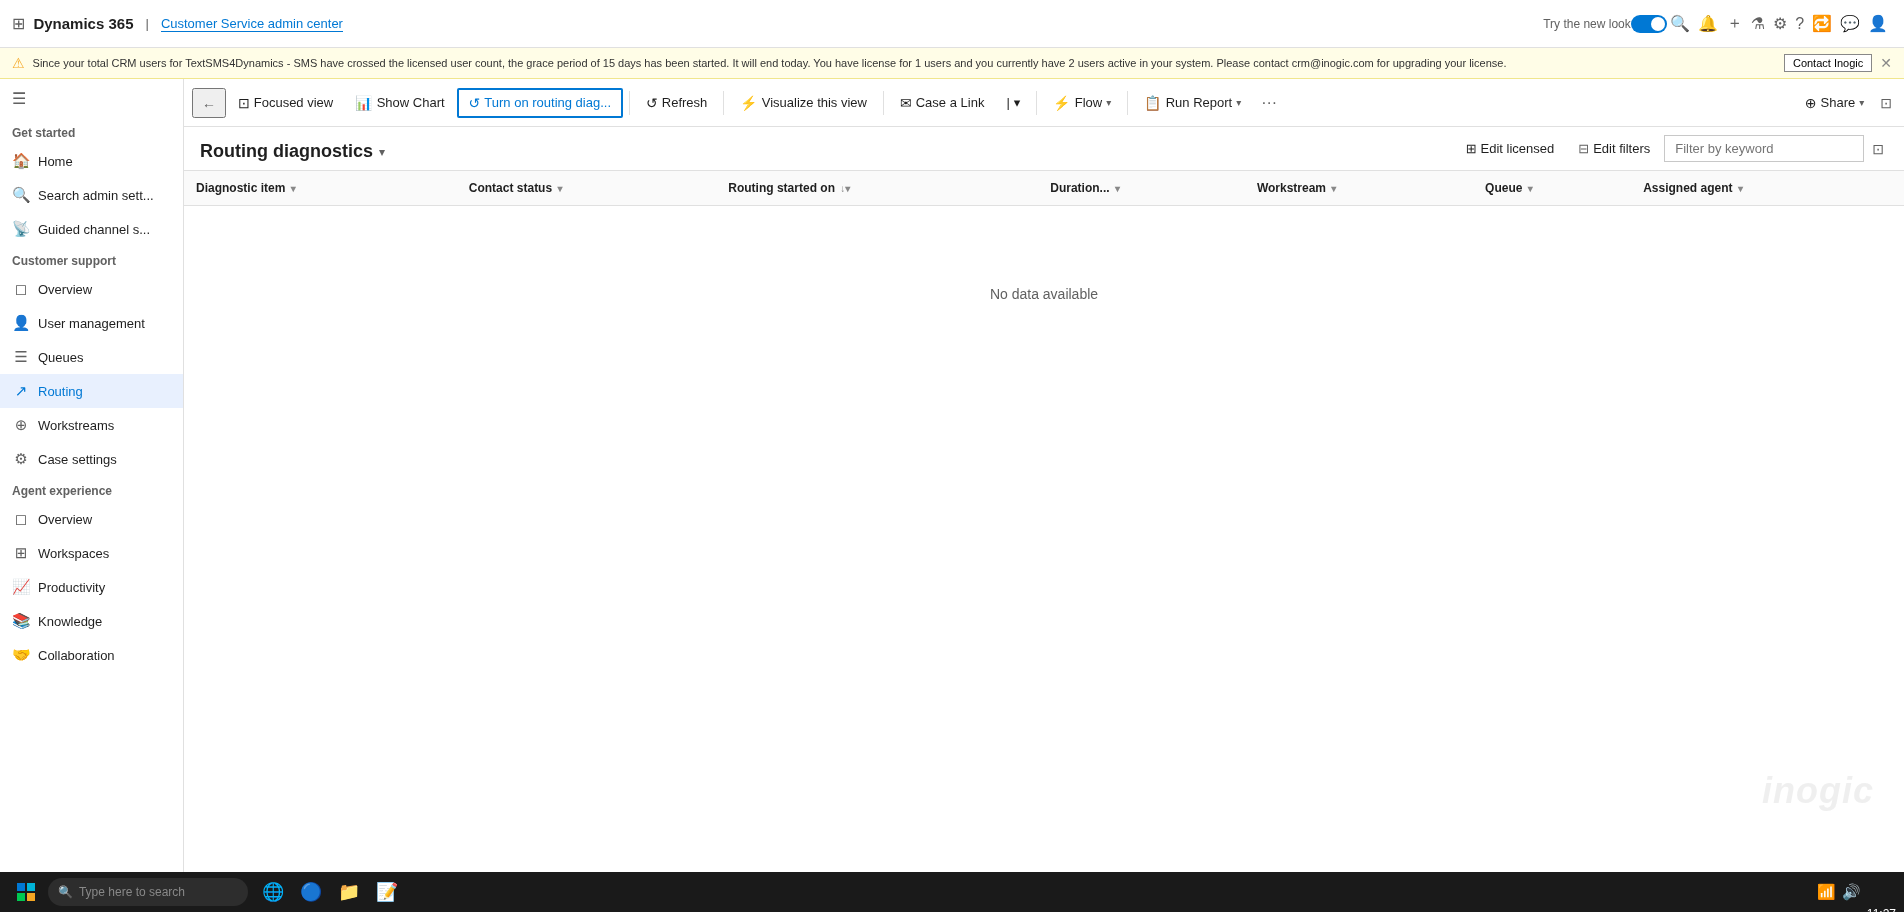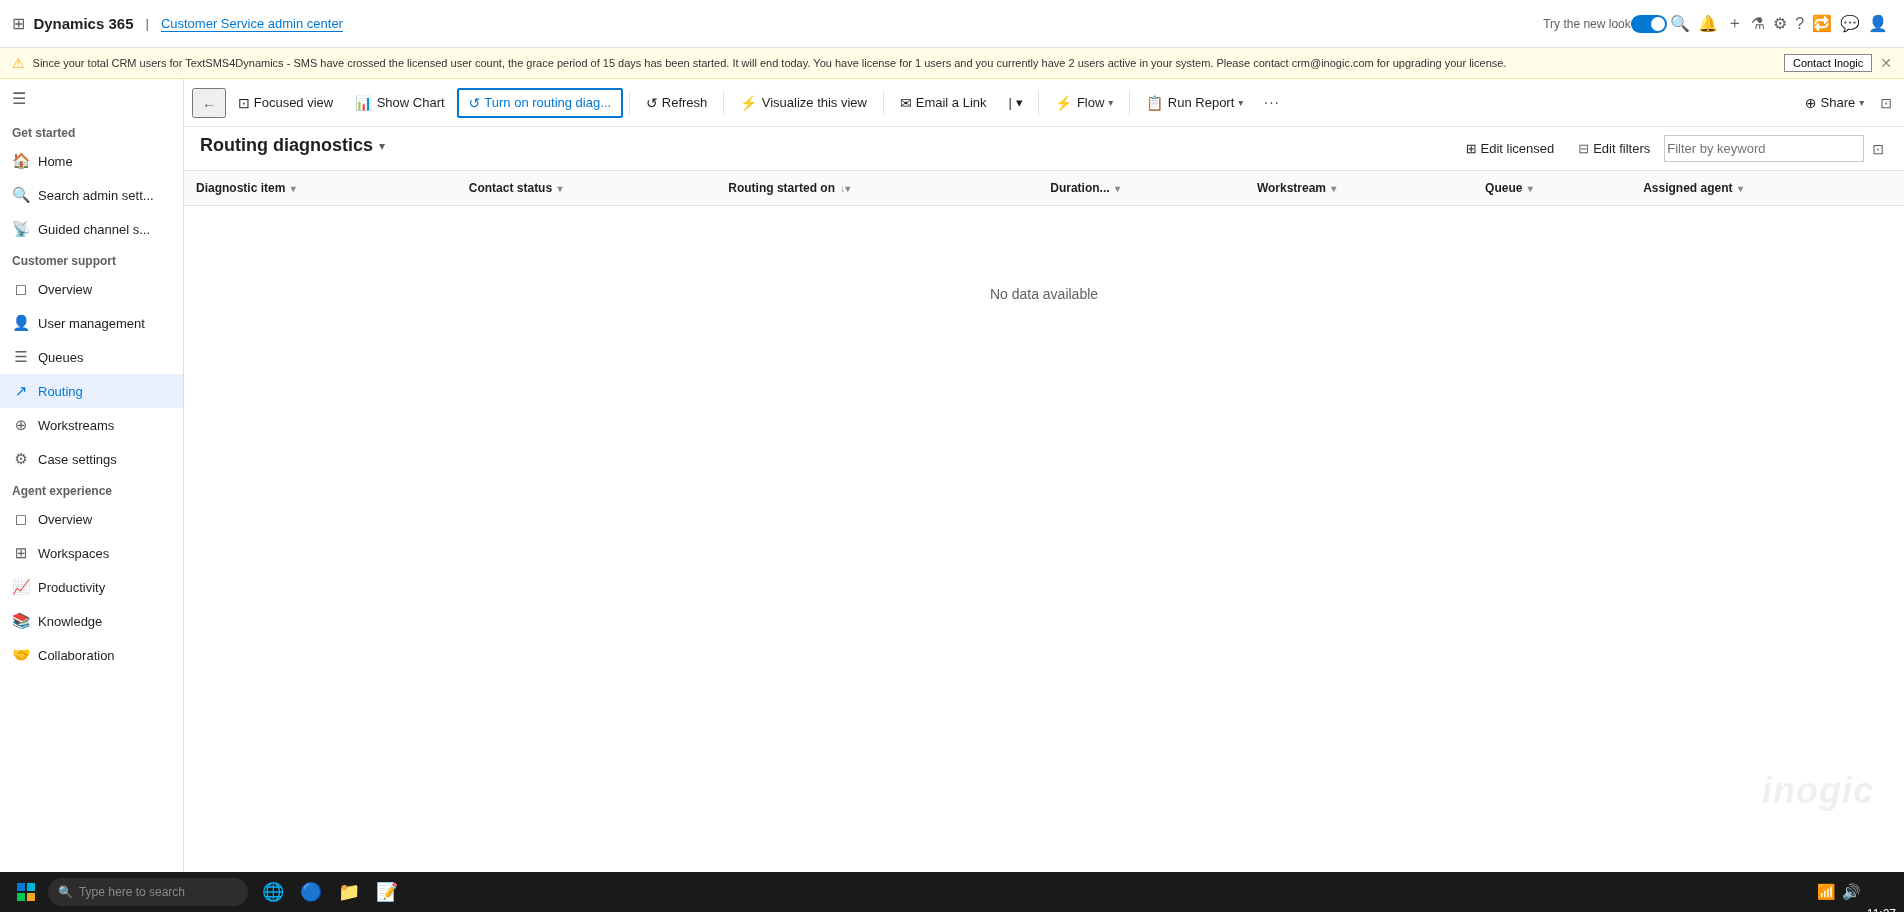--- a/index.html
+++ b/index.html
@@ -129,21 +129,21 @@
     .cmd-btn .btn-icon { font-size: 14px; }
     .cmd-sep { width: 1px; height: 24px; background: #e0e0e0; margin: 0 4px; }
     .cmd-chevron { font-size: 10px; color: #616161; }
     .cmd-more { font-size: 16px; color: #616161; cursor: pointer; padding: 5px 8px; }
     .cmd-right { margin-left: auto; display: flex; align-items: center; gap: 2px; }
     .back-btn { font-size: 14px; color: #616161; cursor: pointer; padding: 5px 8px; }
 
     
     .page-header {
       display: flex;
-      align-items: flex-start;
+      align-items: flex-end;
       padding: 8px 16px;
       border-bottom: 1px solid #e0e0e0;
       flex-shrink: 0;
     }
     .page-title-row {
       display: flex;
       align-items: center;
       gap: 6px;
       flex: 1;
     }
@@ -155,21 +155,21 @@
     .page-title-chevron { font-size: 12px; color: #616161; cursor: pointer; }
     .header-actions { display: flex; align-items: center; gap: 4px; }
     .edit-columns-btn, .edit-filters-btn {
       display: flex; align-items: center; gap: 4px;
       padding: 5px 10px; font-size: 13px; cursor: pointer;
       background: transparent; border: none; color: #1f1f1f;
     }
     .filter-icon { font-size: 13px; color: #616161; }
     .keyword-filter {
       border: 1px solid #c8c8c8;
-      padding: 5px 2px;
+      padding: 5px 10px;
       font-size: 13px;
       width: 200px;
       outline: none;
       color: #888;
     }
     .expand-icon { font-size: 14px; color: #616161; cursor: pointer; padding: 4px; }
 
     
     .table-container {
       flex: 1;
@@ -382,21 +382,21 @@
 
       <button class="cmd-btn">
         <span class="btn-icon">⚡</span>
         <span>Visualize this view</span>
       </button>
 
       <div class="cmd-sep"></div>
 
       <button class="cmd-btn">
         <span class="btn-icon">✉</span>
-        <span>Email a Link</span>
+        <span>Case a Link</span>
       </button>
 
       <button class="cmd-btn">
         <span>|</span>
         <span>▾</span>
       </button>
 
       <div class="cmd-sep"></div>
 
       <button class="cmd-btn">

